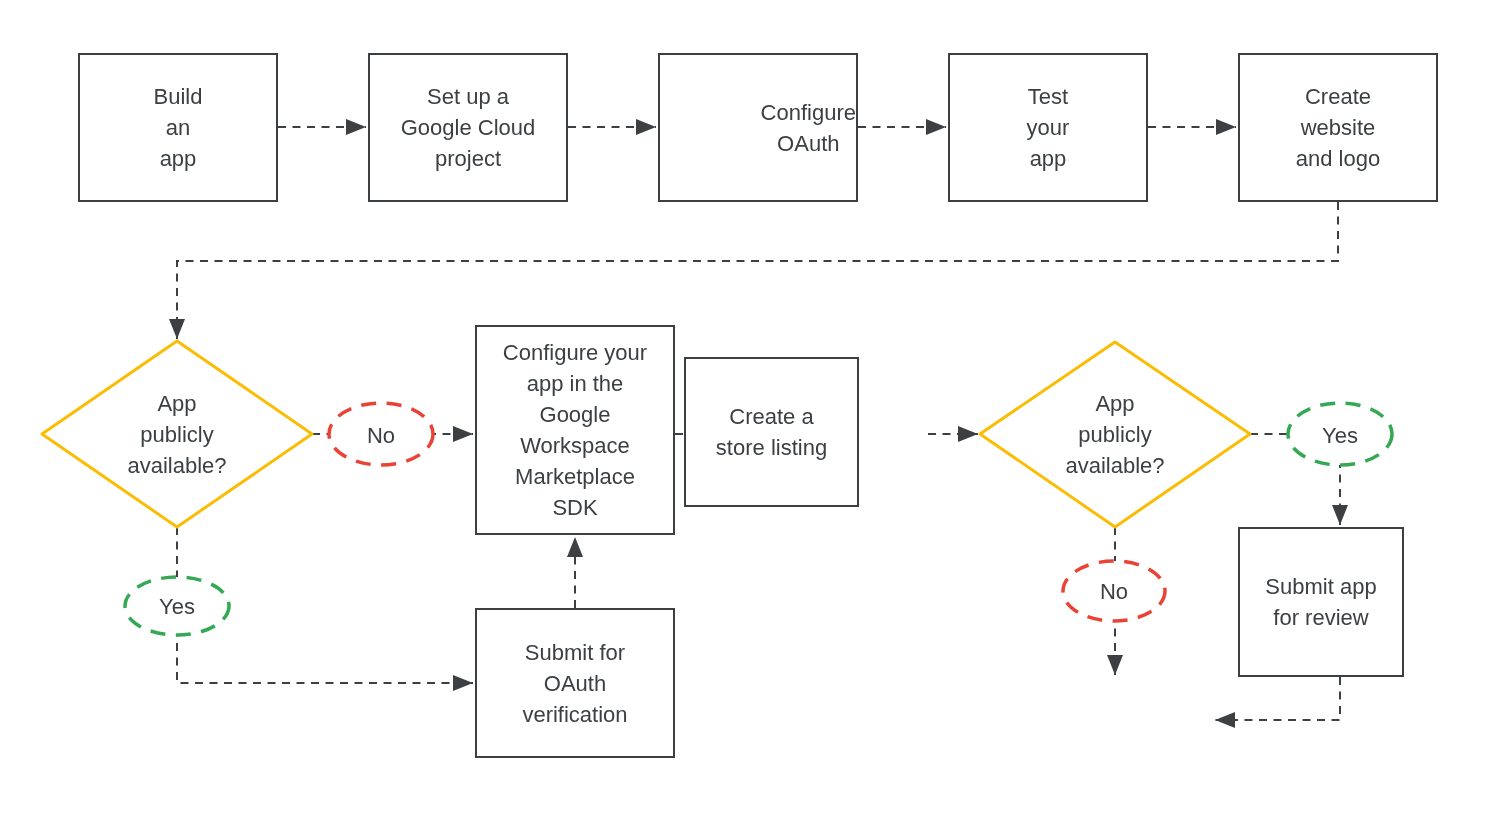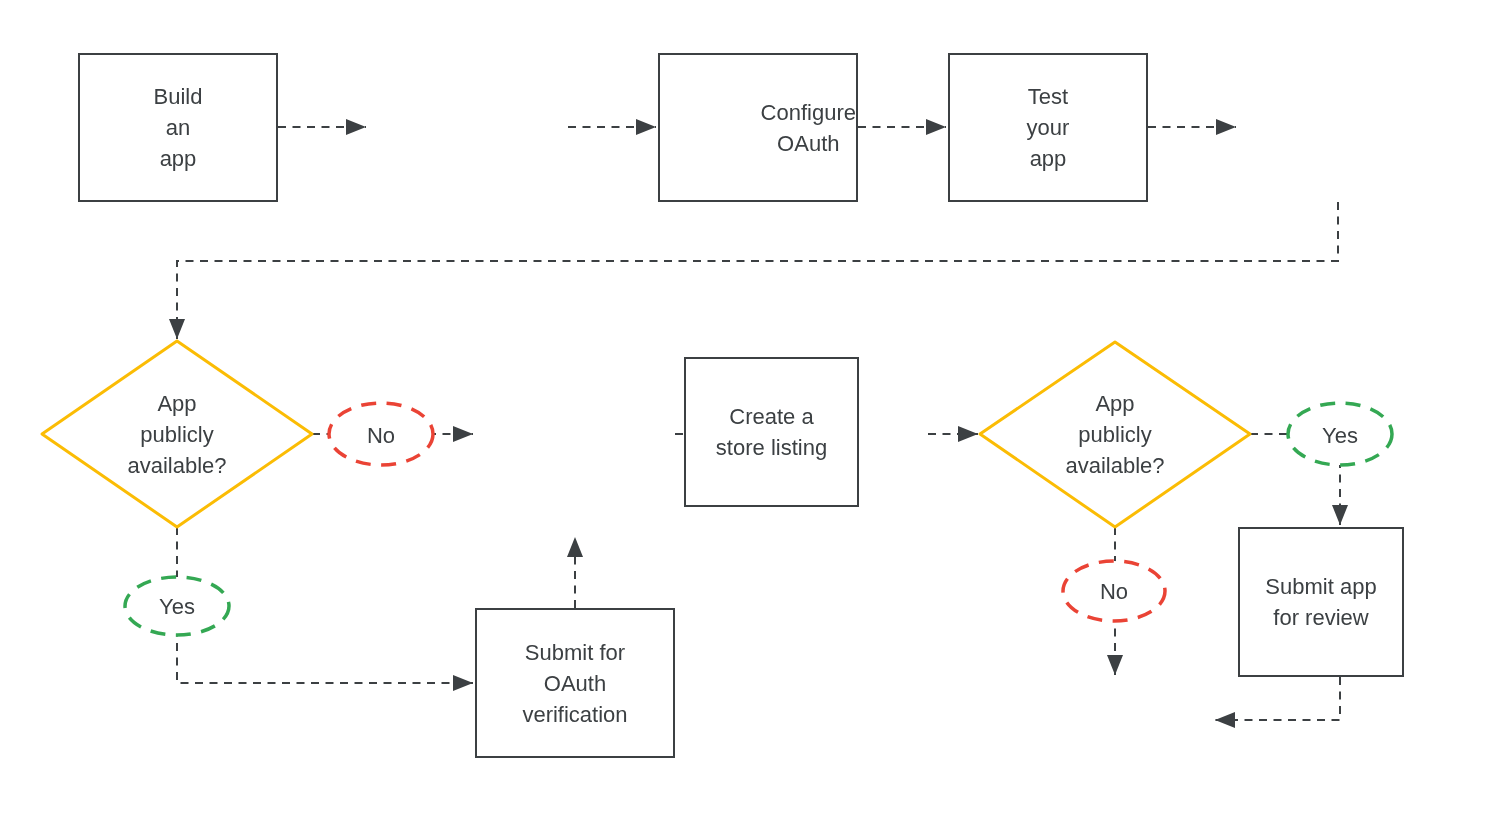--- a/index.html
+++ b/index.html
@@ -118,33 +118,51 @@
     <ellipse class="tag tag-yes" cx="177" cy="606" rx="52" ry="29"></ellipse>
     <ellipse class="tag tag-no" cx="1114" cy="591" rx="51" ry="30"></ellipse>
   </svg>
 
   <div class="node" style="left:78px; top:53px; width:200px; height:149px;">
     <div class="label">Build
 an
 app</div>
   </div>
 
+  <div class="node" style="left:368px; top:53px; width:200px; height:149px;">
+    <div class="label">Set up a
+Google Cloud
+project</div>
+  </div>
 
   <div class="node" style="left:658px; top:53px; width:200px; height:149px;justify-content:flex-end;">
     <div class="label">Configure
 OAuth</div>
   </div>
 
   <div class="node" style="left:948px; top:53px; width:200px; height:149px;">
     <div class="label">Test
 your
 app</div>
   </div>
 
+  <div class="node" style="left:1238px; top:53px; width:200px; height:149px;">
+    <div class="label">Create
+website
+and logo</div>
+  </div>
 
+  <div class="node" style="left:475px; top:325px; width:200px; height:210px;">
+    <div class="label">Configure your
+app in the
+Google
+Workspace
+Marketplace
+SDK</div>
+  </div>
 
   <div class="node" style="left:684px; top:357px; width:175px; height:150px;">
     <div class="label">Create a
 store listing</div>
   </div>
 
   <div class="node" style="left:475px; top:608px; width:200px; height:150px;">
     <div class="label">Submit for
 OAuth
 verification</div>

